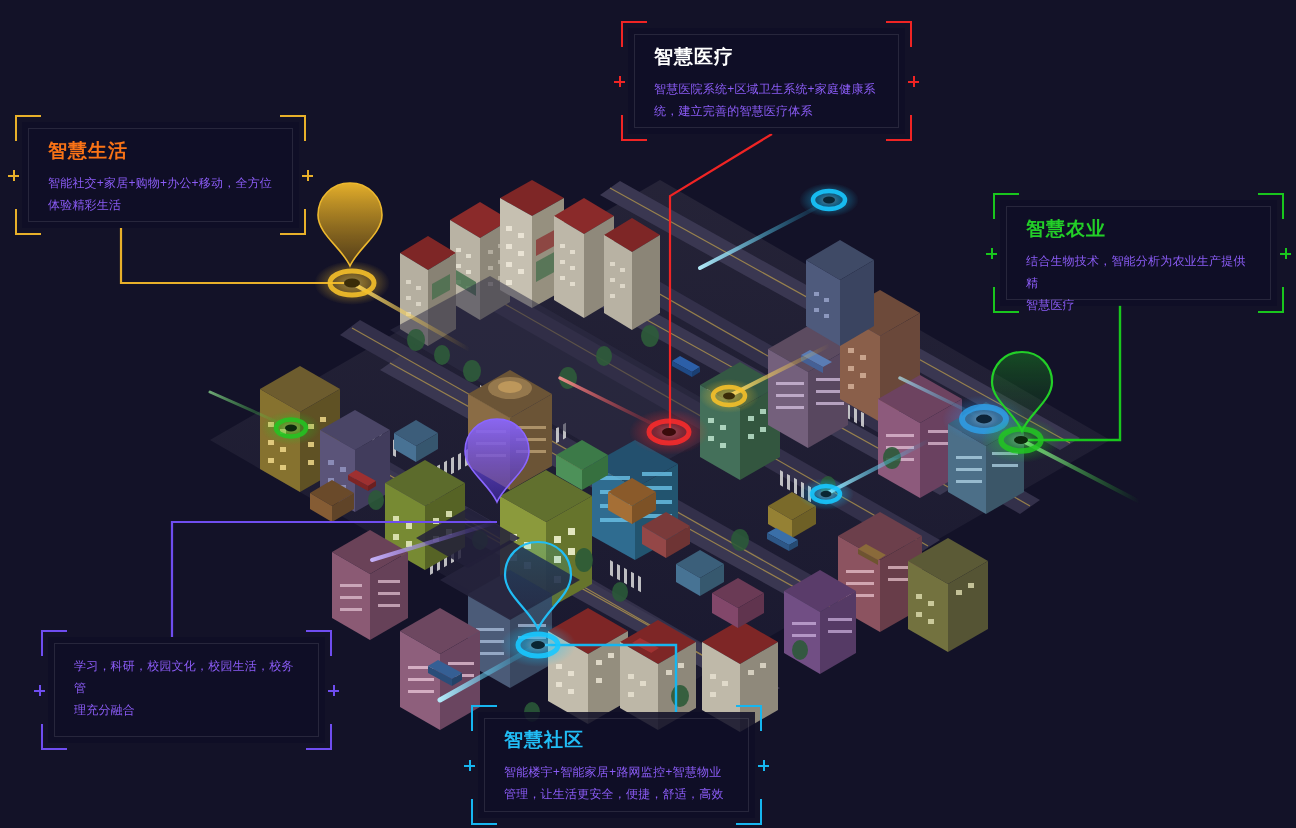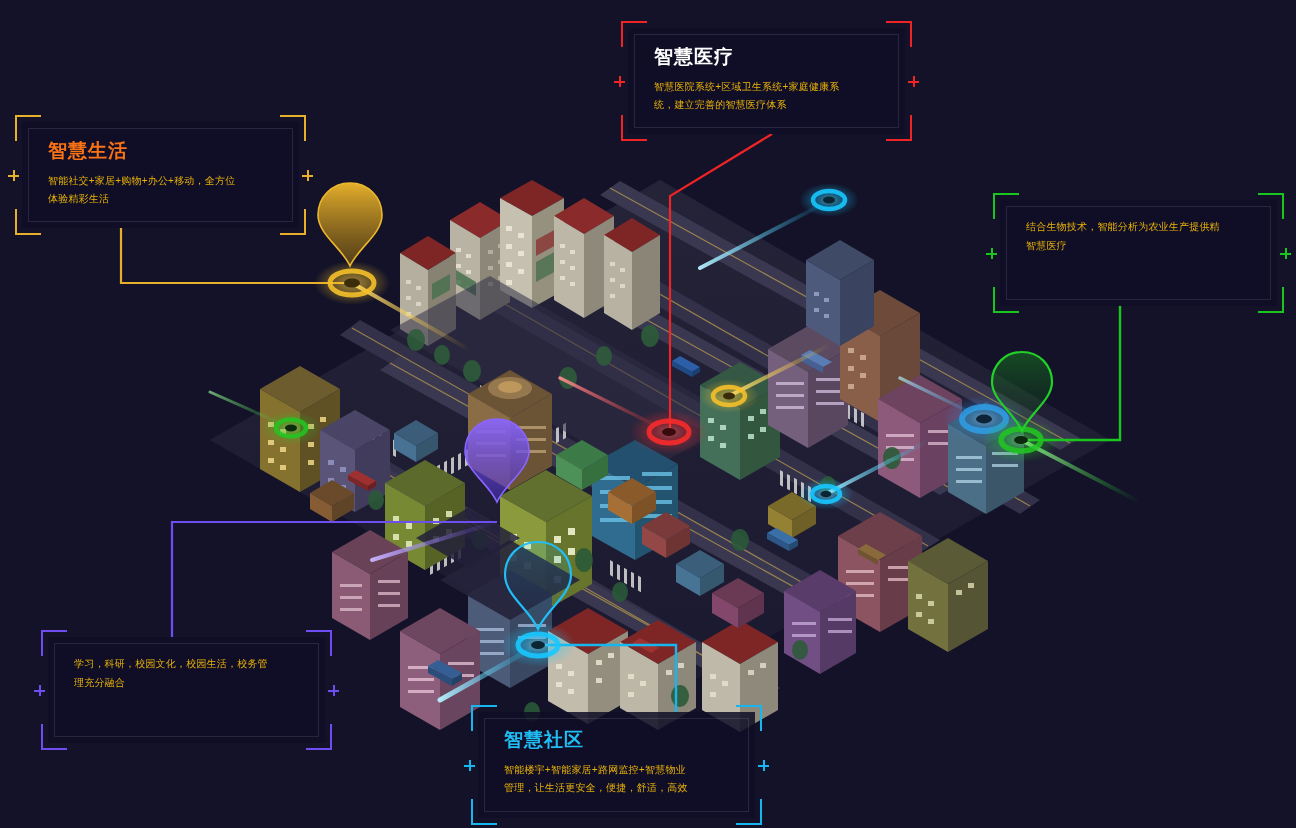--- a/index.html
+++ b/index.html
@@ -23,21 +23,21 @@
   }
   .card .inner-border {
     position:absolute; inset:6px; border:1px solid rgba(255,255,255,0.10);
     pointer-events:none;
   }
   .card h3 {
     font-size:19px; font-weight:bold; letter-spacing:1px;
     margin-bottom:9px; line-height:1.2;
   }
   .card p {
-    font-size:10px; line-height:1.85; color:#eab308;
+    font-size:12px; line-height:1.85; color:#8b5cf6;
     letter-spacing:0.2px;
   }
   
   .brk { position:absolute; width:26px; height:26px; pointer-events:none; }
   .brk.tl { left:-7px; top:-7px; border-left:2px solid; border-top:2px solid; }
   .brk.tr { right:-7px; top:-7px; border-right:2px solid; border-top:2px solid; }
   .brk.bl { left:-7px; bottom:-7px; border-left:2px solid; border-bottom:2px solid; }
   .brk.br { right:-7px; bottom:-7px; border-right:2px solid; border-bottom:2px solid; }
   
   .plus { position:absolute; top:50%; width:11px; height:11px; margin-top:-5px; pointer-events:none; }
@@ -845,20 +845,21 @@
   </div>
 
   <div class="card c-green" style="left:1000px; top:200px; width:277px; height:106px;">
     <span class="inner-border"></span>
     <i class="brk tl"></i>
     <i class="brk tr"></i>
     <i class="brk bl"></i>
     <i class="brk br"></i>
     <i class="plus l"></i>
     <i class="plus r"></i>
+    <h3>智慧农业</h3>
     <p>
       <span>结合生物技术，智能分析为农业生产提供精</span><br>
       <span>智慧医疗</span>
     </p>
   </div>
 
   <div class="card c-purple" style="left:48px; top:637px; width:277px; height:106px;">
     <span class="inner-border"></span>
     <i class="brk tl"></i>
     <i class="brk tr"></i>

